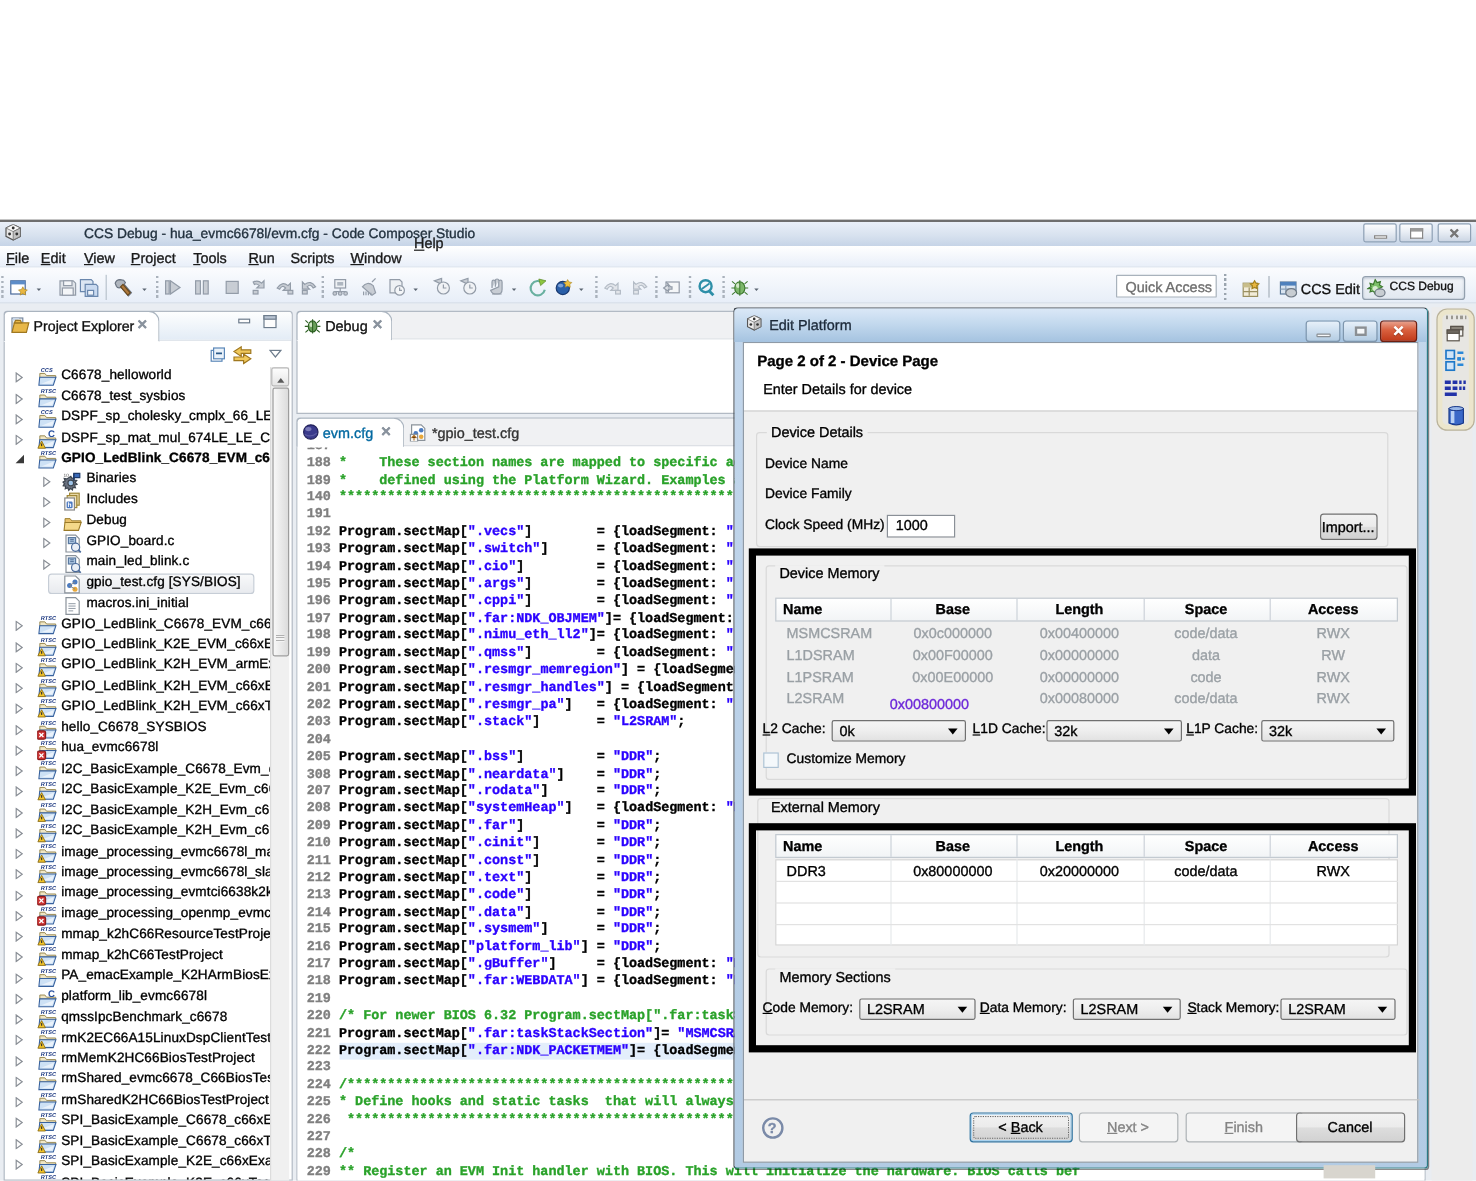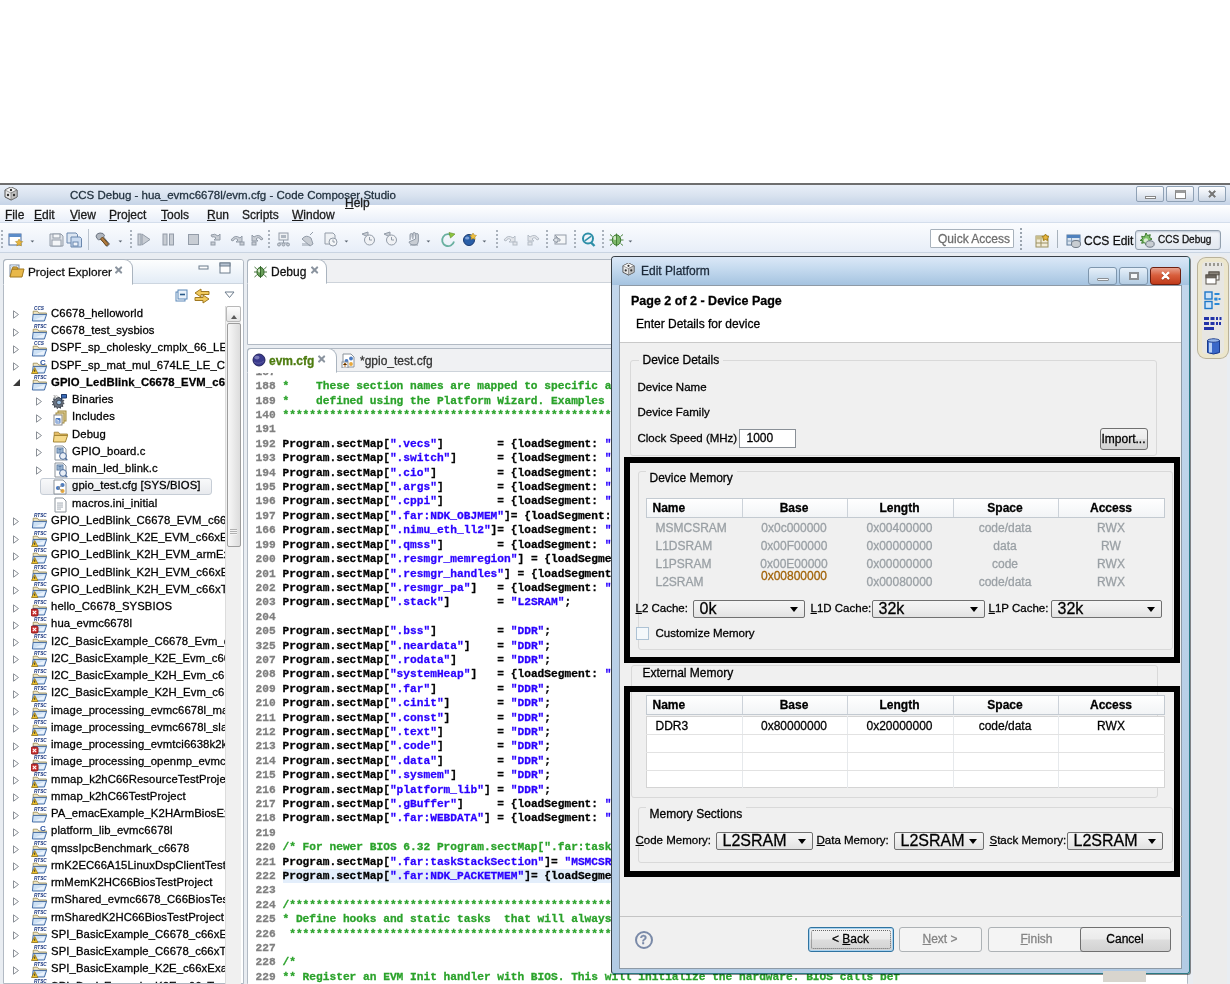--- a/index.html
+++ b/index.html
@@ -14,21 +14,21 @@
 .tabrow{background:#f0f1f3;border-bottom:1px solid #cdd3da;border-radius:3px 3px 0 0}
 .seltab{background:#fff;border:1px solid #aab4bf;border-bottom:1px solid #fff;border-radius:4px 9px 0 0}
 .code{font-family:"Liberation Mono",monospace;font-size:11.2px;line-height:14.4px;font-weight:bold;white-space:pre}
 .g{color:#7f7f7f;font-weight:bold}
 .c{color:#2aa22a}
 .s{color:#2a00ff}
 .grp{border:1px solid #d9d9d9;border-radius:3px}
 .grplab{background:#f0f0f0;padding:0 4px;font-size:12px;color:#000}
 .lbl{font-size:11.5px;color:#000;white-space:nowrap}
 .fld{background:#efefef;border:1px solid #adb2b8;font-size:12px;color:#000;line-height:17px;padding-left:7px;white-space:nowrap}
-.combo{background:linear-gradient(#f5f5f5,#eeeeee 50%,#e2e2e2);border:1px solid #707070;border-radius:2px;font-size:16px;line-height:16px;padding-left:6px;white-space:nowrap}
+.combo{background:linear-gradient(#f5f5f5,#eeeeee 50%,#e2e2e2);border:1px solid #707070;border-radius:2px;font-size:12px;line-height:16px;padding-left:6px;white-space:nowrap}
 .combo:after{content:"";position:absolute;right:6px;top:6px;border:4px solid transparent;border-top:5px solid #000}
 .btn{background:linear-gradient(#f2f2f2,#ebebeb 48%,#dddddd 52%,#d2d2d2);border:1px solid #707070;border-radius:3px;font-size:12px;color:#000;text-align:center}
 .btn.dis{background:#f4f4f4;border-color:#adb2b5;color:#848484}
 .btn.foc{border-color:#2f73a0;box-shadow:0 0 0 1px #a8d2ef inset}
 .th{font-weight:bold;font-size:12px;color:#000}
 .td{font-size:12px}
 .blackbox{border:6px solid #000;z-index:40}
 u{text-decoration:underline}
 </style></head>
 <body>
@@ -712,21 +712,21 @@
 <div class="a" style="left:271px;top:265px;font-size:12px;color:#111;font-weight:400;white-space:nowrap;">Debug</div>
 <div class="a" style="left:310px;top:264px;font-size:11px;color:#8a939e;font-weight:700;white-space:nowrap;">✕</div>
 <div class="a panel" style="left:247px;top:348px;width:941px;height:636px;"></div>
 <div class="a tabrow" style="left:248px;top:349px;width:939px;height:23px;"></div>
 <div class="a seltab" style="left:247px;top:348px;width:90px;height:25px;"></div>
 <svg class="a" style="left:252px;top:353px" width="14" height="14" viewBox="0 0 14 14">
 <circle cx="7" cy="7" r="6" fill="#3a3a8c" stroke="#22225a"></circle>
 <ellipse cx="5" cy="4.6" rx="2.6" ry="1.8" fill="#7a7ab8"></ellipse>
 <path d="M2 9 q5 3 10-1" stroke="#5a5aa0" fill="none"></path>
 </svg>
-<div class="a" style="left:269px;top:354px;font-size:12px;color:#4d7c0f;font-weight:700;white-space:nowrap;text-align:center;">evm.cfg</div>
+<div class="a" style="left:269px;top:354px;font-size:12px;color:#0369a1;font-weight:400;white-space:nowrap;text-align:center;">evm.cfg</div>
 <div class="a" style="left:317px;top:353px;font-size:11px;color:#8a939e;font-weight:700;white-space:nowrap;">✕</div>
 <svg class="a" style="left:341px;top:353px" width="15" height="15" viewBox="0 0 15 15">
 <path d="M2 1 h8 l3 3 v10 H2z" fill="#fff" stroke="#8a929a"></path>
 <circle cx="5.5" cy="8" r="1.9" fill="#4a7ac0"></circle>
     <circle cx="10" cy="11" r="1.9" fill="#e8a83a"></circle>
     <circle cx="10" cy="5.5" r="1.9" fill="#4a7ac0"></circle>
 <rect x="1" y="9" width="6" height="6" fill="#f6f6f6" stroke="#8a929a"></rect>
     <path d="M2 12 l2-2 2 2 M4 10 v4" stroke="#b06a1a" stroke-width="0.9"></path>
 </svg>
 <div class="a" style="left:360px;top:354px;font-size:12px;color:#333;font-weight:400;white-space:nowrap;">*gpio_test.cfg</div>
@@ -736,29 +736,29 @@
 <span class="g">188</span> <span class="c">*    These section names are mapped to specific addresses by the</span>
 <span class="g">189</span> <span class="c">*    defined using the Platform Wizard. Examples are shown below</span>
 <span class="g">140</span> <span class="c">**************************************************************</span>
 <span class="g">191</span> 
 <span class="g">192</span> Program.sectMap[<span class="s">".vecs"</span>]        = {loadSegment: <span class="s">"L2SRAM"</span>, runSegment: <span class="s">"L2SRAM"</span>};
 <span class="g">193</span> Program.sectMap[<span class="s">".switch"</span>]      = {loadSegment: <span class="s">"L2SRAM"</span>, runSegment: <span class="s">"L2SRAM"</span>};
 <span class="g">194</span> Program.sectMap[<span class="s">".cio"</span>]         = {loadSegment: <span class="s">"L2SRAM"</span>, runSegment: <span class="s">"L2SRAM"</span>};
 <span class="g">195</span> Program.sectMap[<span class="s">".args"</span>]        = {loadSegment: <span class="s">"L2SRAM"</span>, runSegment: <span class="s">"L2SRAM"</span>};
 <span class="g">196</span> Program.sectMap[<span class="s">".cppi"</span>]        = {loadSegment: <span class="s">"L2SRAM"</span>, runSegment: <span class="s">"L2SRAM"</span>};
 <span class="g">197</span> Program.sectMap[<span class="s">".far:NDK_OBJMEM"</span>]= {loadSegment: <span class="s">"L2SRAM"</span>, runSegment: <span class="s">"L2SRAM"</span>};
-<span class="g">166</span> Program.sectMap[<span class="s">".nimu_eth_ll2"</span>]= {loadSegment: <span class="s">"L2SRAM"</span>, runSegment: <span class="s">"L2SRAM"</span>};
+<span class="g">198</span> Program.sectMap[<span class="s">".nimu_eth_ll2"</span>]= {loadSegment: <span class="s">"L2SRAM"</span>, runSegment: <span class="s">"L2SRAM"</span>};
 <span class="g">199</span> Program.sectMap[<span class="s">".qmss"</span>]        = {loadSegment: <span class="s">"L2SRAM"</span>, runSegment: <span class="s">"L2SRAM"</span>};
 <span class="g">200</span> Program.sectMap[<span class="s">".resmgr_memregion"</span>] = {loadSegment: <span class="s">"L2SRAM"</span>, runSegment: <span class="s">"L2SRAM"</span>};
 <span class="g">201</span> Program.sectMap[<span class="s">".resmgr_handles"</span>] = {loadSegment: <span class="s">"L2SRAM"</span>, runSegment: <span class="s">"L2SRAM"</span>};
 <span class="g">202</span> Program.sectMap[<span class="s">".resmgr_pa"</span>]   = {loadSegment: <span class="s">"L2SRAM"</span>, runSegment: <span class="s">"L2SRAM"</span>};
 <span class="g">203</span> Program.sectMap[<span class="s">".stack"</span>]       = <span class="s">"L2SRAM"</span>;
 <span class="g">204</span> 
 <span class="g">205</span> Program.sectMap[<span class="s">".bss"</span>]         = <span class="s">"DDR"</span>;
-<span class="g">325</span> Program.sectMap[<span class="s">".neardata"</span>]    = <span class="s">"DDR"</span>;
+<span class="g">308</span> Program.sectMap[<span class="s">".neardata"</span>]    = <span class="s">"DDR"</span>;
 <span class="g">207</span> Program.sectMap[<span class="s">".rodata"</span>]      = <span class="s">"DDR"</span>;
 <span class="g">208</span> Program.sectMap[<span class="s">"systemHeap"</span>]   = {loadSegment: <span class="s">"DDR"</span>, runSegment: <span class="s">"DDR"</span>};
 <span class="g">209</span> Program.sectMap[<span class="s">".far"</span>]         = <span class="s">"DDR"</span>;
 <span class="g">210</span> Program.sectMap[<span class="s">".cinit"</span>]       = <span class="s">"DDR"</span>;
 <span class="g">211</span> Program.sectMap[<span class="s">".const"</span>]       = <span class="s">"DDR"</span>;
 <span class="g">212</span> Program.sectMap[<span class="s">".text"</span>]        = <span class="s">"DDR"</span>;
 <span class="g">213</span> Program.sectMap[<span class="s">".code"</span>]        = <span class="s">"DDR"</span>;
 <span class="g">214</span> Program.sectMap[<span class="s">".data"</span>]        = <span class="s">"DDR"</span>;
 <span class="g">215</span> Program.sectMap[<span class="s">".sysmem"</span>]      = <span class="s">"DDR"</span>;
 <span class="g">216</span> Program.sectMap[<span class="s">"platform_lib"</span>] = <span class="s">"DDR"</span>;
@@ -828,21 +828,21 @@
 <div class="a td" style="left:121.5px;top:253.5px;width:105px;text-align:center;color:#9aa0a5">0x00F00000</div>
 <div class="a td" style="left:226.5px;top:253.5px;width:106px;text-align:center;color:#9aa0a5">0x00000000</div>
 <div class="a td" style="left:332.5px;top:253.5px;width:105px;text-align:center;color:#9aa0a5">data</div>
 <div class="a td" style="left:437.5px;top:253.5px;width:107px;text-align:center;color:#9aa0a5">RW</div>
 <div class="a td" style="left:35.5px;top:271.5px;color:#9aa0a5">L1PSRAM</div>
 <div class="a td" style="left:121.5px;top:271.5px;width:105px;text-align:center;color:#9aa0a5">0x00E00000</div>
 <div class="a td" style="left:226.5px;top:271.5px;width:106px;text-align:center;color:#9aa0a5">0x00000000</div>
 <div class="a td" style="left:332.5px;top:271.5px;width:105px;text-align:center;color:#9aa0a5">code</div>
 <div class="a td" style="left:437.5px;top:271.5px;width:107px;text-align:center;color:#9aa0a5">RWX</div>
 <div class="a td" style="left:35.5px;top:289.5px;color:#9aa0a5">L2SRAM</div>
-<div class="a td" style="left:121.5px;top:283px;width:105px;text-align:center;color:#a16207">0x00800000</div>
+<div class="a td" style="left:121.5px;top:294px;width:105px;text-align:left;color:#6d28d9">0x00800000</div>
 <div class="a td" style="left:226.5px;top:289.5px;width:106px;text-align:center;color:#9aa0a5">0x00080000</div>
 <div class="a td" style="left:332.5px;top:289.5px;width:105px;text-align:center;color:#9aa0a5">code/data</div>
 <div class="a td" style="left:437.5px;top:289.5px;width:107px;text-align:center;color:#9aa0a5">RWX</div>
 <div class="a lbl" style="left:15.5px;top:316.5px"><u>L</u>2 Cache:</div>
 <div class="a combo" style="left:72.5px;top:314.5px;width:112px;height:18px">0k</div>
 <div class="a lbl" style="left:190.5px;top:316.5px"><u>L</u>1D Cache:</div>
 <div class="a combo" style="left:251.5px;top:314.5px;width:113px;height:18px">32k</div>
 <div class="a lbl" style="left:368.5px;top:316.5px"><u>L</u>1P Cache:</div>
 <div class="a combo" style="left:430.5px;top:314.5px;width:111px;height:18px">32k</div>
 <div class="a" style="left:15.5px;top:341.5px;width:13px;height:13px;background:#f4f8fb;border:1px solid #adc2d4"></div>

